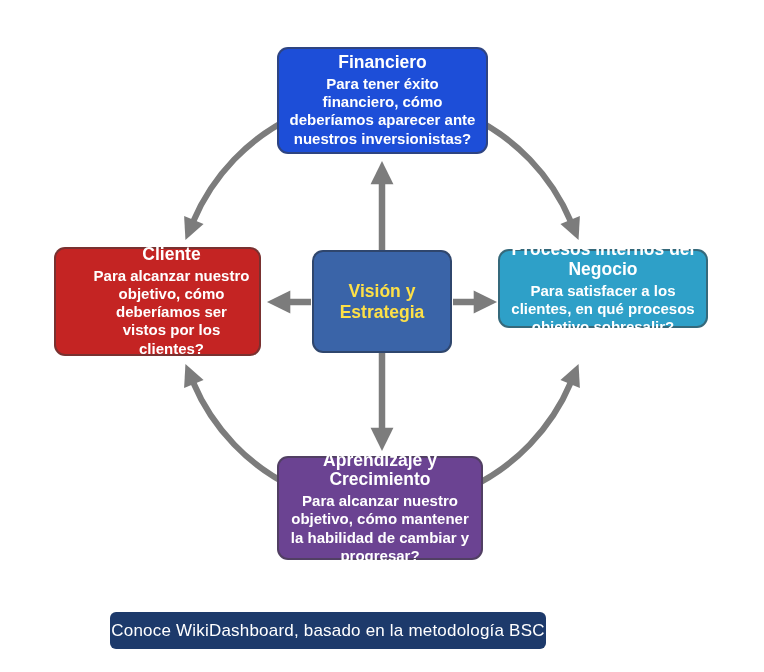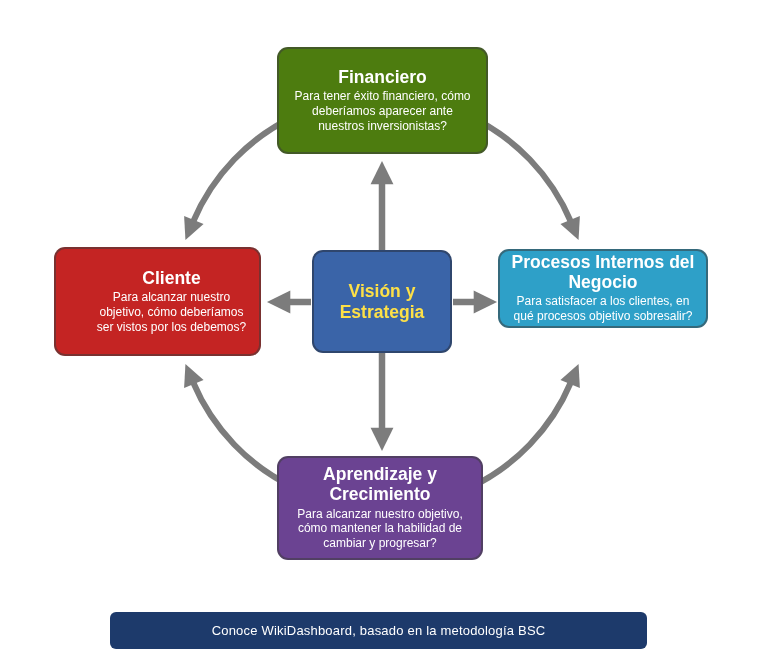--- a/index.html
+++ b/index.html
@@ -9,36 +9,36 @@
   }
   .arrows { position:absolute; left:0; top:0; width:764px; height:672px; }
   .bsc-box {
     position:absolute; box-sizing:border-box;
     border:2px solid rgba(60,60,60,0.55); border-radius:11px;
     color:#ffffff; text-align:center;
     display:flex; flex-direction:column; justify-content:center; align-items:center;
     padding:6px 9px;
   }
   .bsc-box .title { font-size:17.5px; font-weight:bold; line-height:1.12; margin-bottom:2px; }
-  .bsc-box .body  { font-size:12px; font-weight:normal; line-height:1.22; }
+  .bsc-box .body  { font-size:15px; font-weight:bold; line-height:1.22; }
   .box-financiero  { left:277px; top:47px;  width:211px; height:107px; background:#65b22f; }
   .box-cliente     { left:54px;  top:247px; width:207px; height:109px; background:#c42423;padding-left:37px; }
   .box-procesos    { left:498px; top:249px; width:210px; height:79px; background:#2ea0c8; }
   .box-aprendizaje { left:277px; top:456px; width:206px; height:104px; background:#6b4392; }
   .box-center {
     position:absolute; left:312px; top:250px; width:140px; height:103px;
     box-sizing:border-box; background:#3a64a8;
     border:2px solid rgba(40,50,70,0.6); border-radius:11px;
     color:#fde047; display:flex; justify-content:center; align-items:center; text-align:center;
     font-size:17.5px; font-weight:bold; line-height:1.2; padding:0 14px;
   }
   .banner {
-    position:absolute; left:110px; top:612px; width:537px; height:37px;
+    position:absolute; left:110px; top:612px; width:436px; height:37px;
     box-sizing:border-box; background:#1d3a6b; border-radius:6px;
-    color:#ffffff; font-size:13px; letter-spacing:0.2px;
+    color:#ffffff; font-size:17px; letter-spacing:0.2px;
     display:flex; justify-content:center; align-items:center; text-align:center;
     cursor:pointer;
   }
 </style>
 </head>
 <body>
 
 <div class="stage">
 
   <svg class="arrows" viewBox="0 0 764 672">
@@ -52,28 +52,28 @@
     <line x1="382" y1="353" x2="382" y2="430" stroke="#7c7c7c" stroke-width="6.5" marker-end="url(#ah)"></line>
     <line x1="311" y1="302" x2="288" y2="302" stroke="#7c7c7c" stroke-width="6.5" marker-end="url(#ah)"></line>
     <line x1="453" y1="302" x2="476" y2="302" stroke="#7c7c7c" stroke-width="6.5" marker-end="url(#ah)"></line>
 
     <path d="M295,116 A205,205 0 0 0 193,222" fill="none" stroke="#7c7c7c" stroke-width="6" marker-start="url(#ah)" marker-end="url(#ah)"></path>
     <path d="M469,116 A205,205 0 0 1 571,222" fill="none" stroke="#7c7c7c" stroke-width="6" marker-start="url(#ah)" marker-end="url(#ah)"></path>
     <path d="M571,382 A205,205 0 0 1 469,488" fill="none" stroke="#7c7c7c" stroke-width="6" marker-start="url(#ah)" marker-end="url(#ah)"></path>
     <path d="M193,382 A205,205 0 0 0 295,488" fill="none" stroke="#7c7c7c" stroke-width="6" marker-start="url(#ah)" marker-end="url(#ah)"></path>
   </svg>
 
-  <div class="bsc-box box-financiero" style="background-color: #4d7c0f;">
+  <div class="bsc-box box-financiero" style="background-color: #1d4ed8;">
     <div class="title">Financiero</div>
     <div class="body">Para tener éxito financiero, cómo deberíamos aparecer ante nuestros inversionistas?</div>
   </div>
 
   <div class="bsc-box box-cliente" style="background-color: rgb(196, 36, 35);">
     <div class="title">Cliente</div>
-    <div class="body">Para alcanzar nuestro objetivo, cómo deberíamos ser vistos por los debemos?</div>
+    <div class="body">Para alcanzar nuestro objetivo, cómo deberíamos ser vistos por los clientes?</div>
   </div>
 
   <div class="bsc-box box-procesos" style="background-color: rgb(46, 160, 200);">
     <div class="title">Procesos Internos del Negocio</div>
     <div class="body">Para satisfacer a los clientes, en qué procesos objetivo sobresalir?</div>
   </div>
 
   <div class="bsc-box box-aprendizaje" style="background-color: rgb(107, 67, 146);">
     <div class="title">Aprendizaje y Crecimiento</div>
     <div class="body">Para alcanzar nuestro objetivo, cómo mantener la habilidad de cambiar y progresar?</div>

